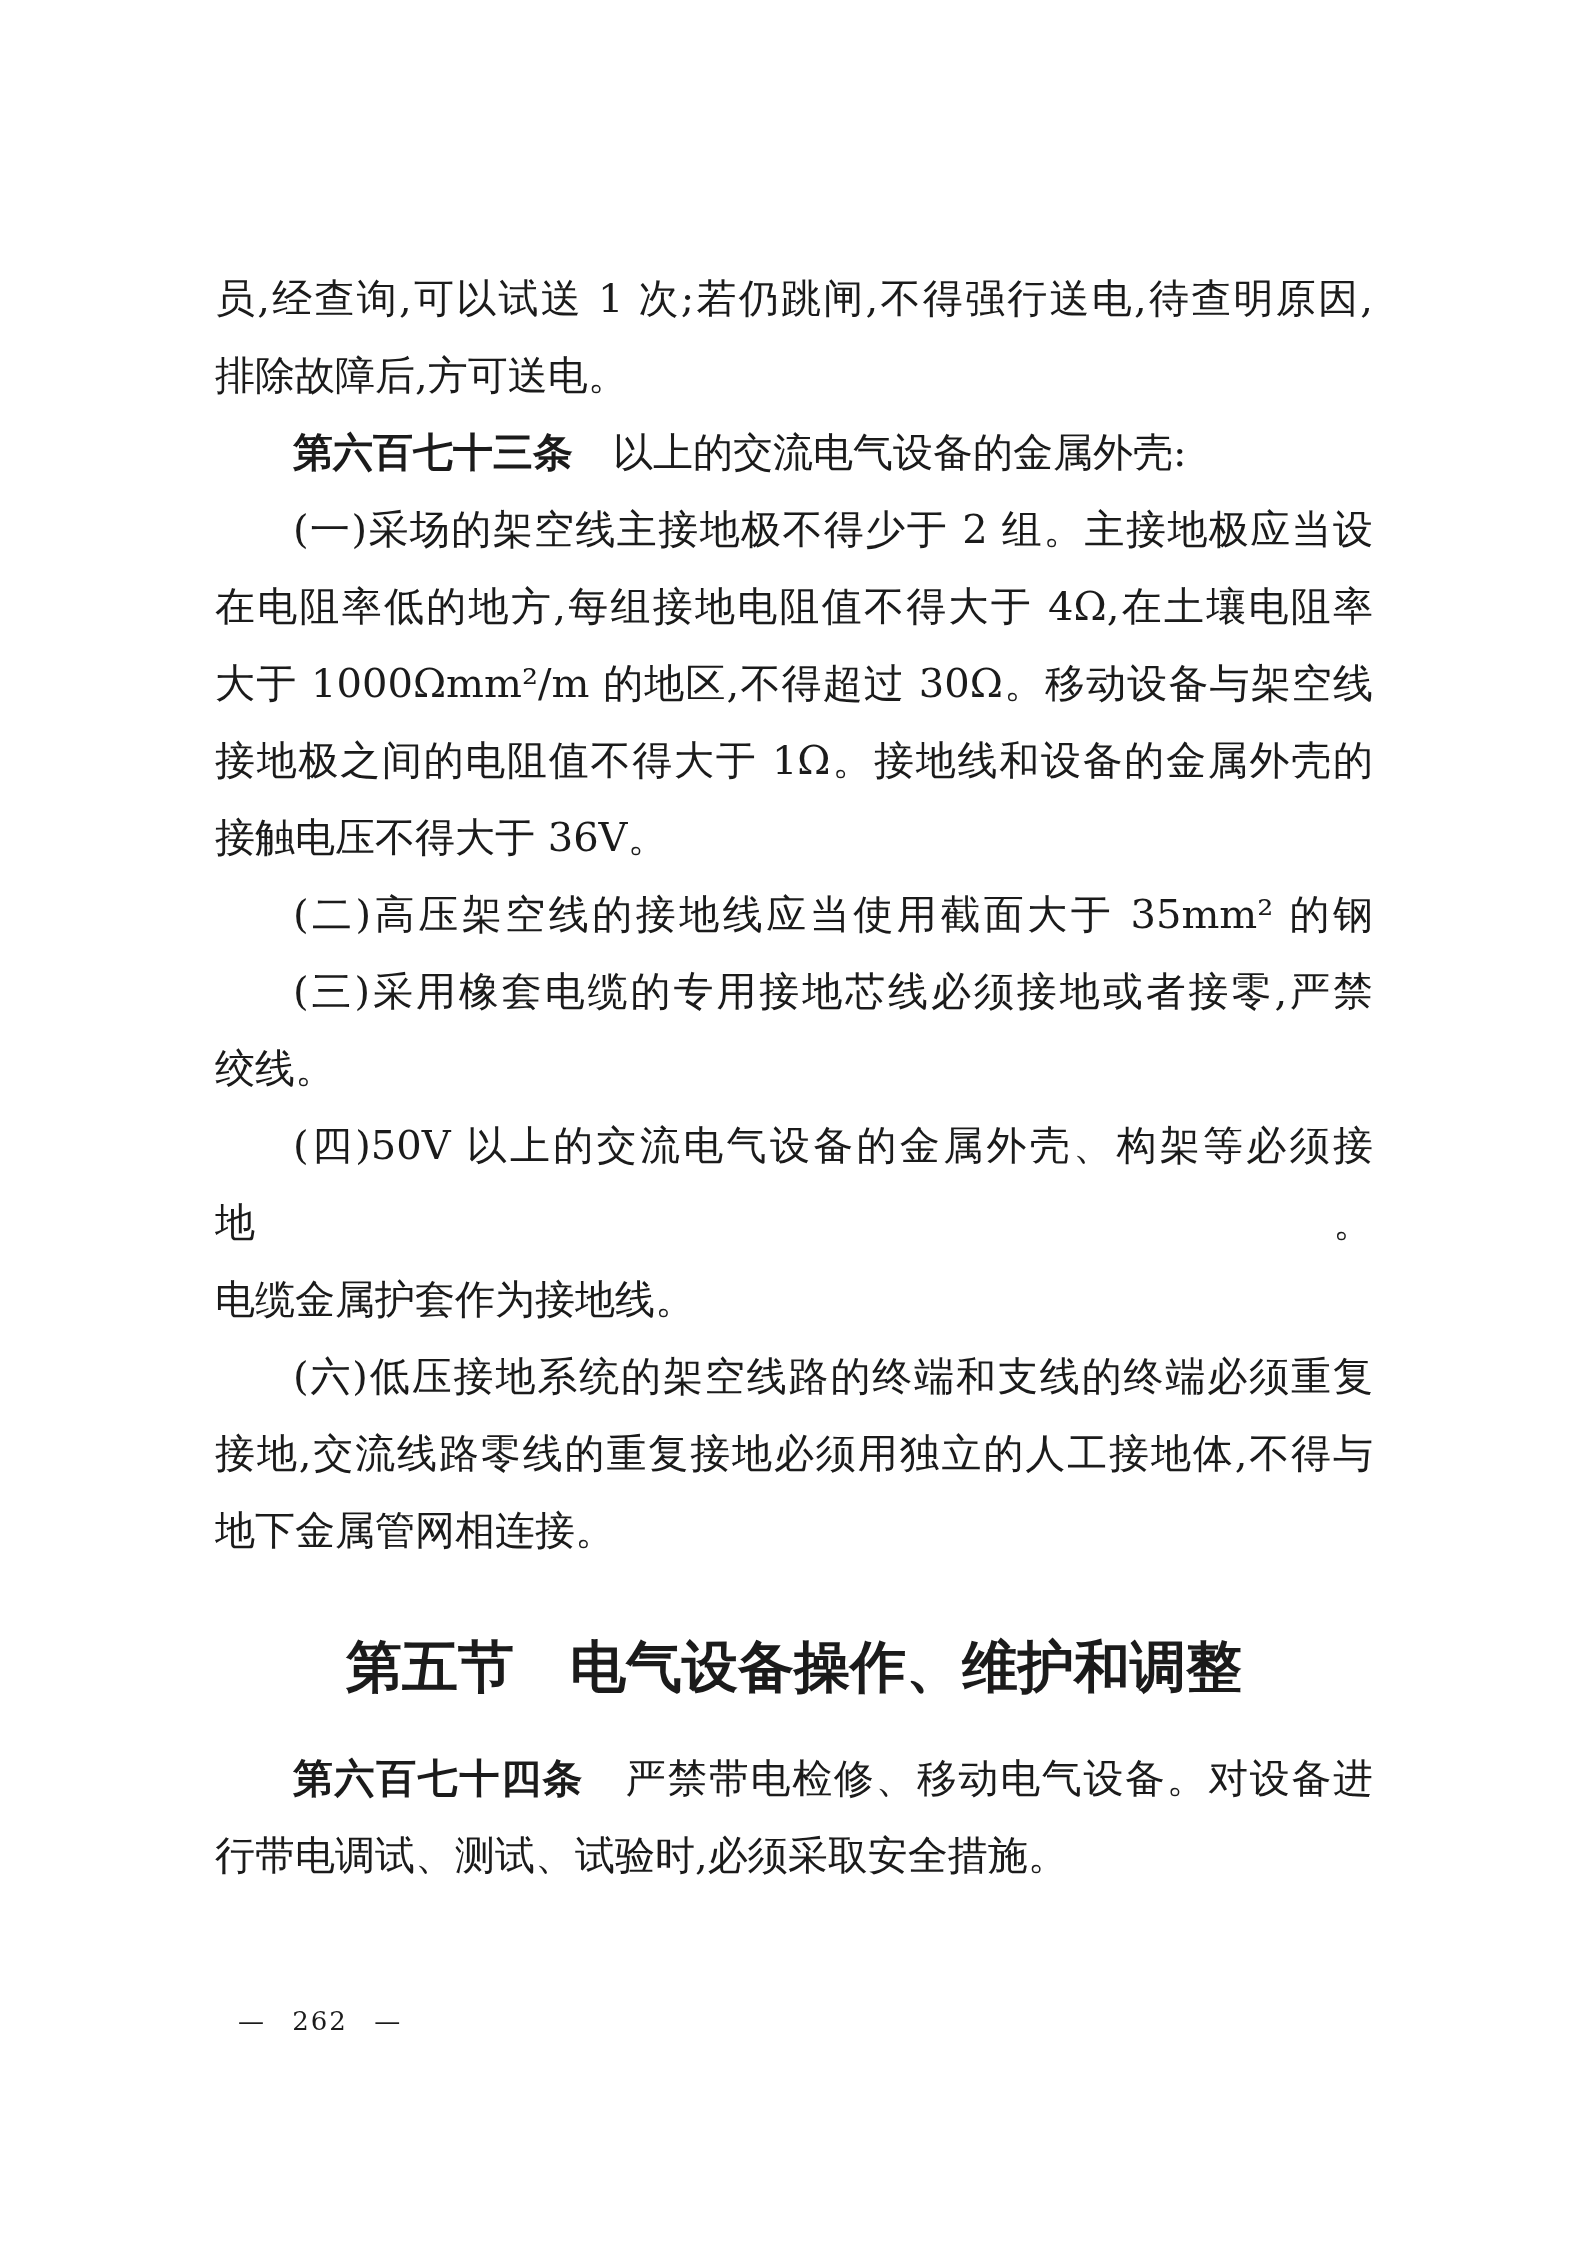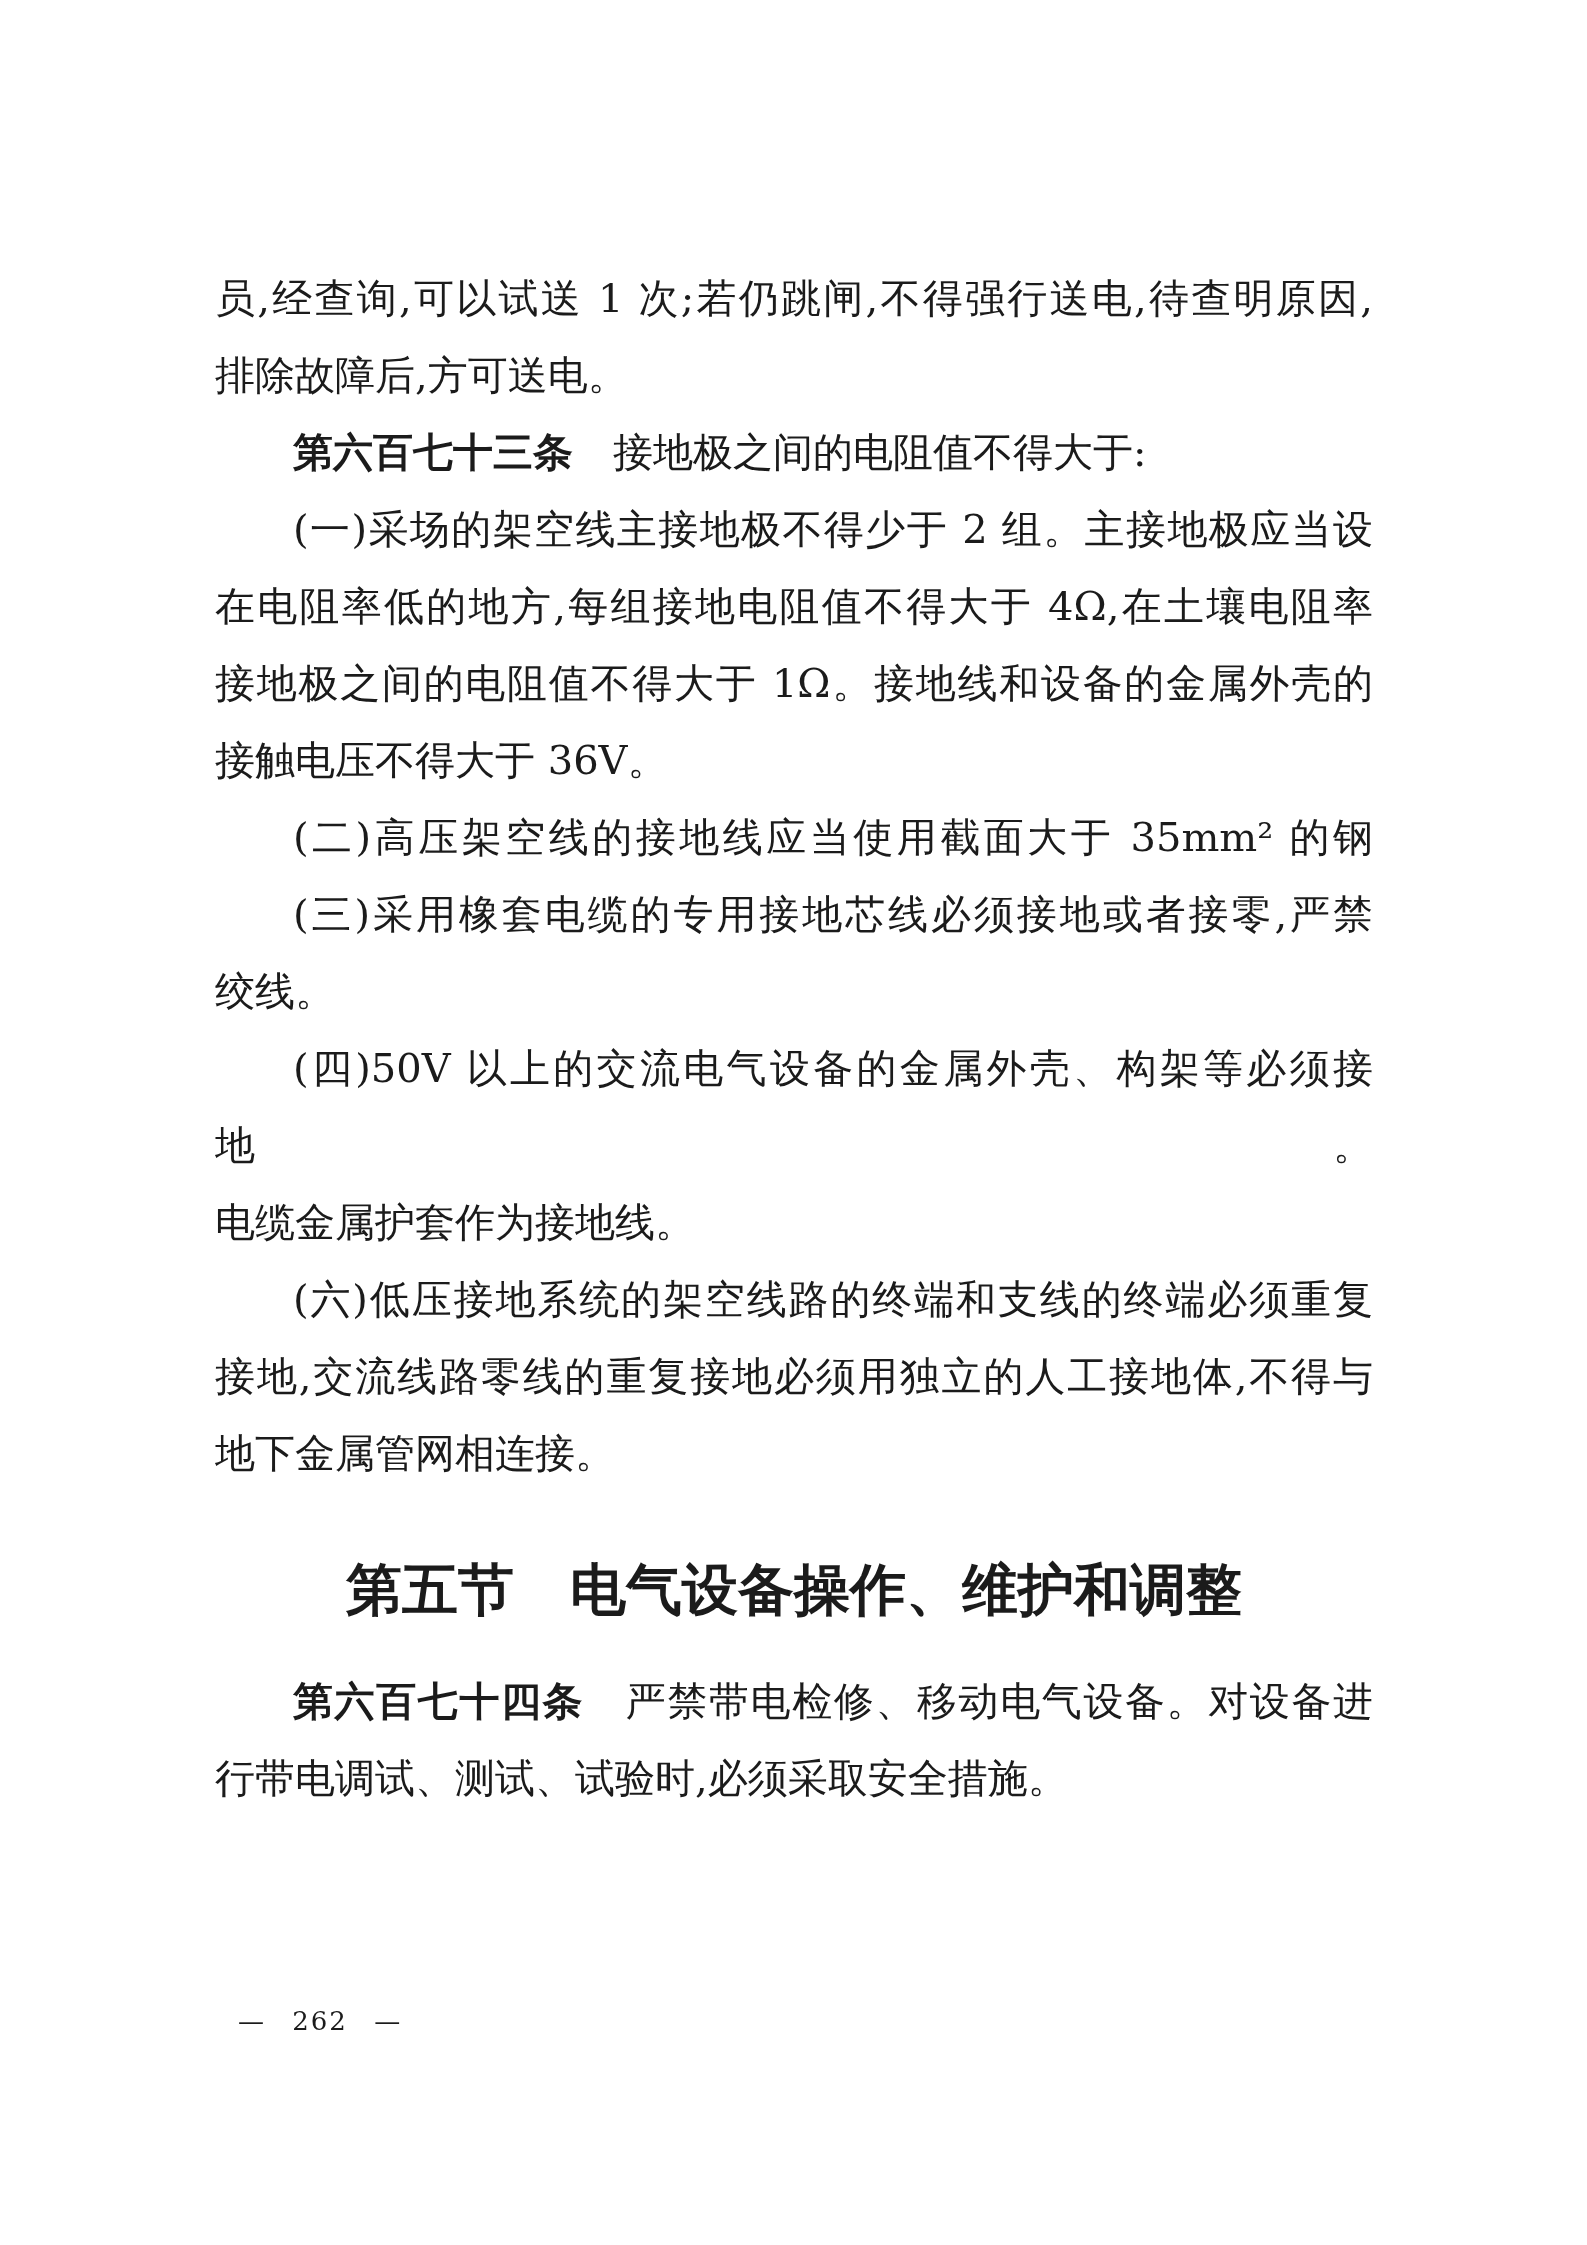--- a/index.html
+++ b/index.html
@@ -58,23 +58,24 @@
     color: #1b1b1b;
   }
 </style>
 </head>
 <body>
 
 <div class="page">
   <div class="doc-body">
       <div class="line j"><span>员,经查询,可以试送 1 次;若仍跳闸,不得强行送电,待查明原因,</span></div>
       <div class="line"><span>排除故障后,方可送电。</span></div>
-      <div class="line ind"><span class="b">第六百七十三条</span><span>　接地极之间的电阻值不得大于:</span></div>
+      <div class="line ind"><span class="b">第六百七十三条</span><span>　以上的交流电气设备的金属外壳:</span></div>
       <div class="line j ind"><span>(一)采场的架空线主接地极不得少于 2 组。主接地极应当设</span></div>
       <div class="line j"><span>在电阻率低的地方,每组接地电阻值不得大于 4Ω,在土壤电阻率</span></div>
+      <div class="line j"><span>大于 1000Ωmm²/m 的地区,不得超过 30Ω。移动设备与架空线</span></div>
       <div class="line j"><span>接地极之间的电阻值不得大于 1Ω。接地线和设备的金属外壳的</span></div>
       <div class="line"><span>接触电压不得大于 36V。</span></div>
       <div class="line j ind"><span>(二)高压架空线的接地线应当使用截面大于 35mm² 的钢</span></div>
       <div class="line j ind"><span>(三)采用橡套电缆的专用接地芯线必须接地或者接零,严禁</span></div>
       <div class="line"><span>绞线。</span></div>
       <div class="line j ind"><span>(四)50V 以上的交流电气设备的金属外壳、构架等必须接地。</span></div>
       <div class="line"><span>电缆金属护套作为接地线。</span></div>
       <div class="line j ind"><span>(六)低压接地系统的架空线路的终端和支线的终端必须重复</span></div>
       <div class="line j"><span>接地,交流线路零线的重复接地必须用独立的人工接地体,不得与</span></div>
       <div class="line"><span>地下金属管网相连接。</span></div>

